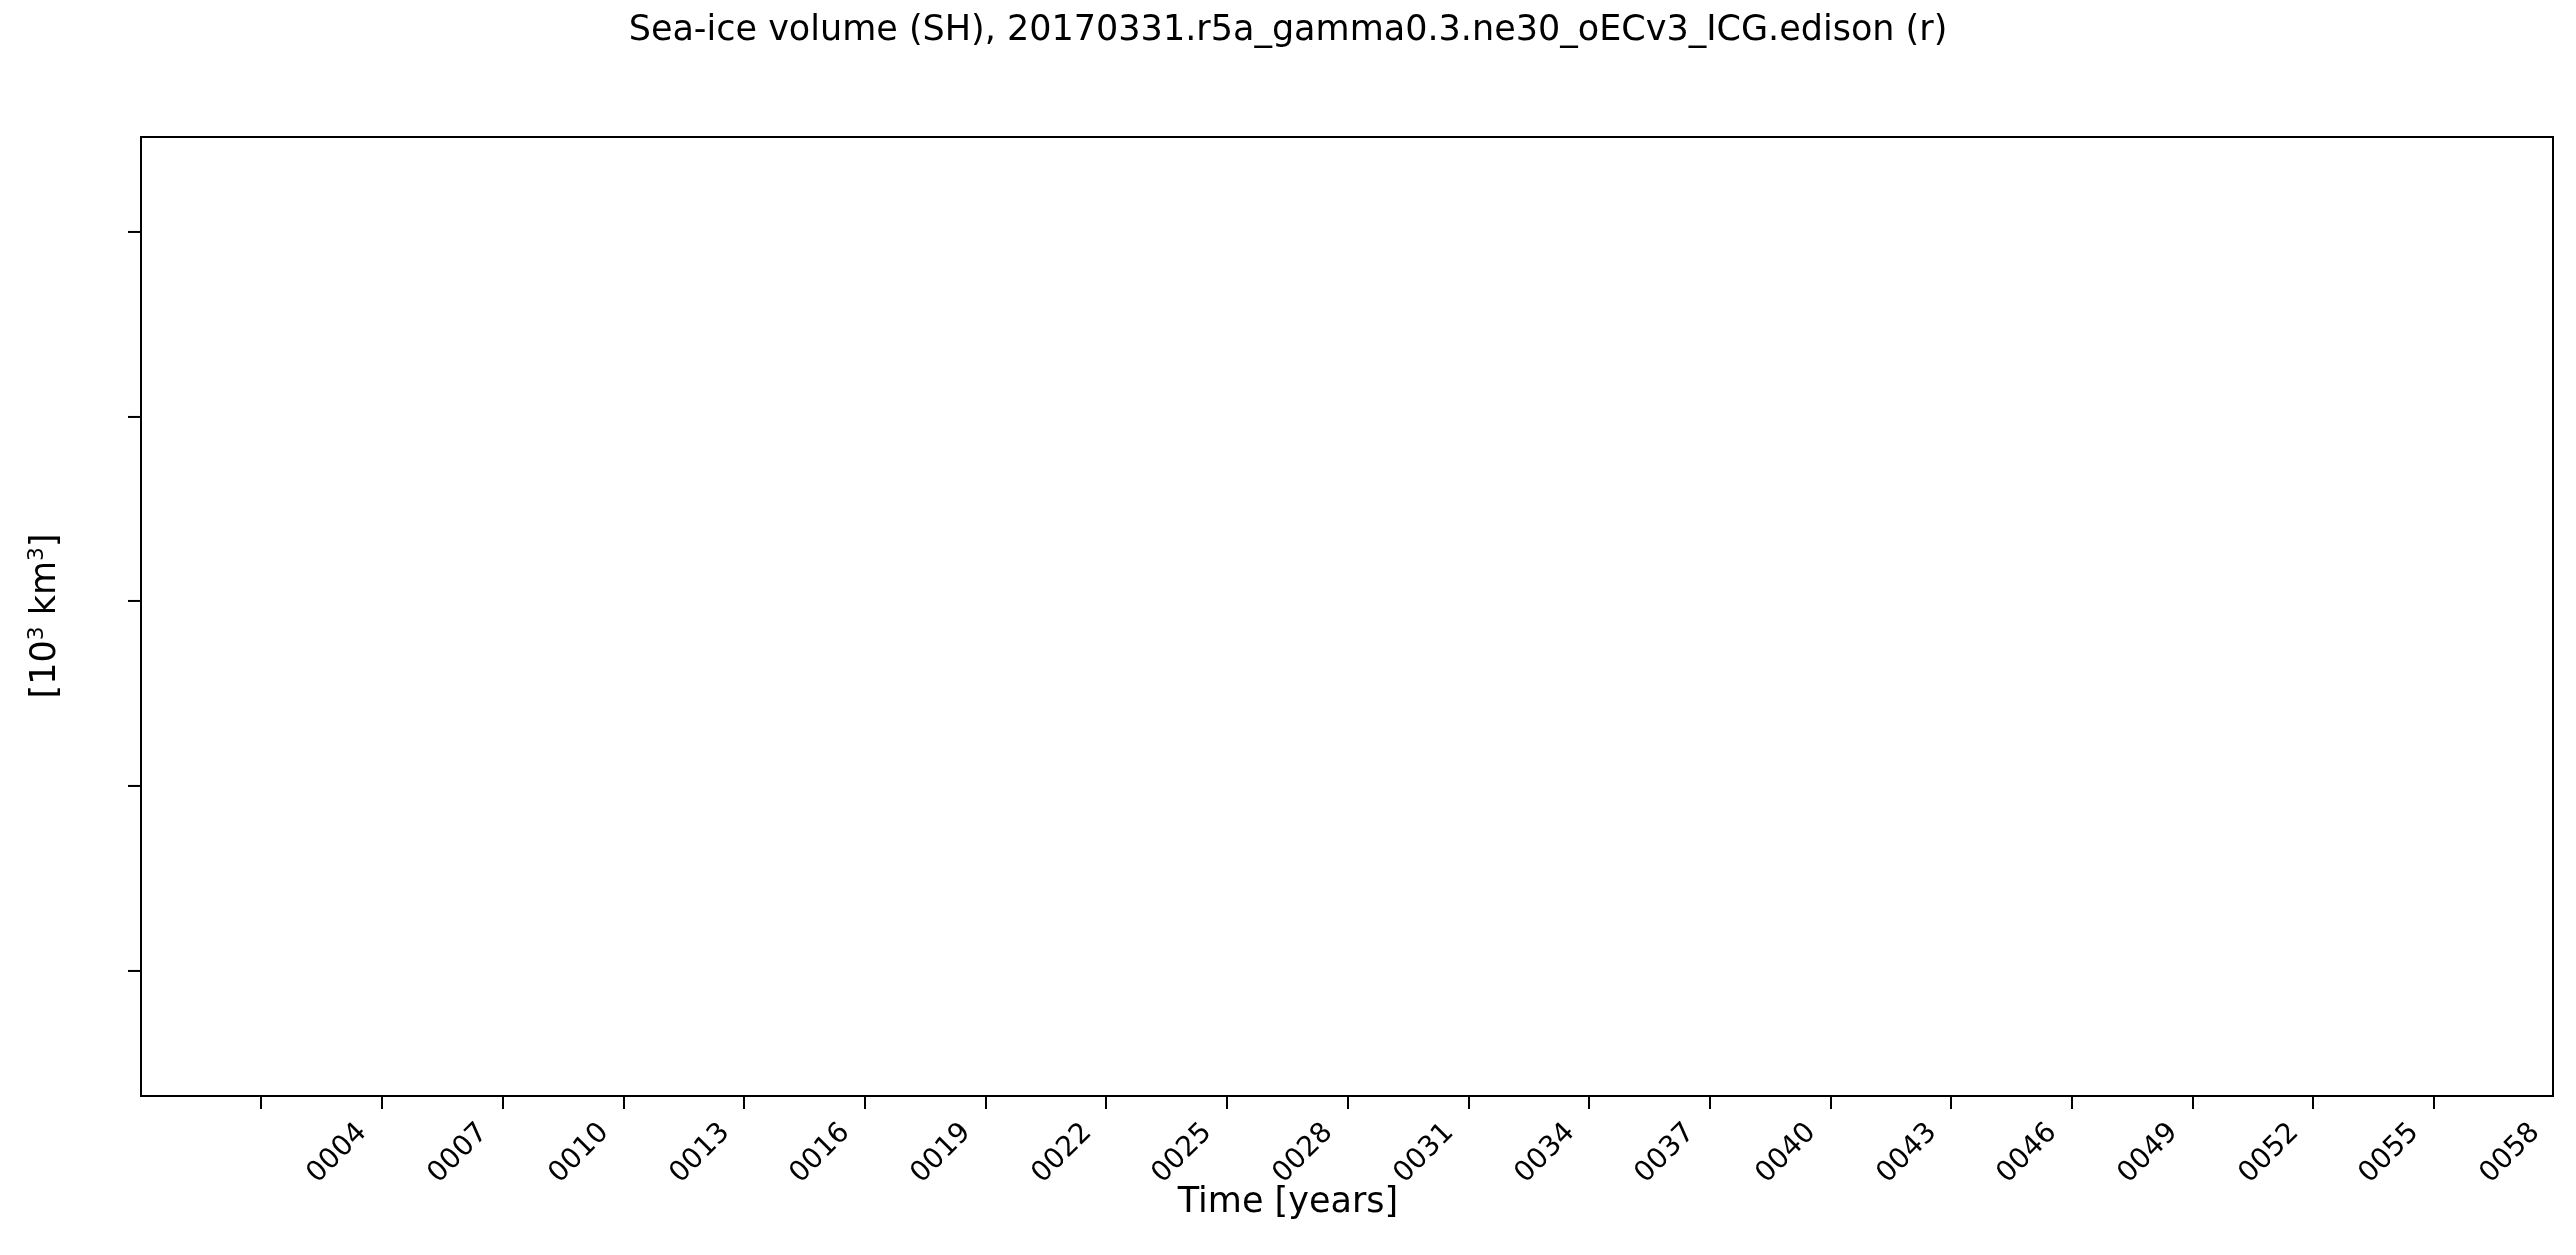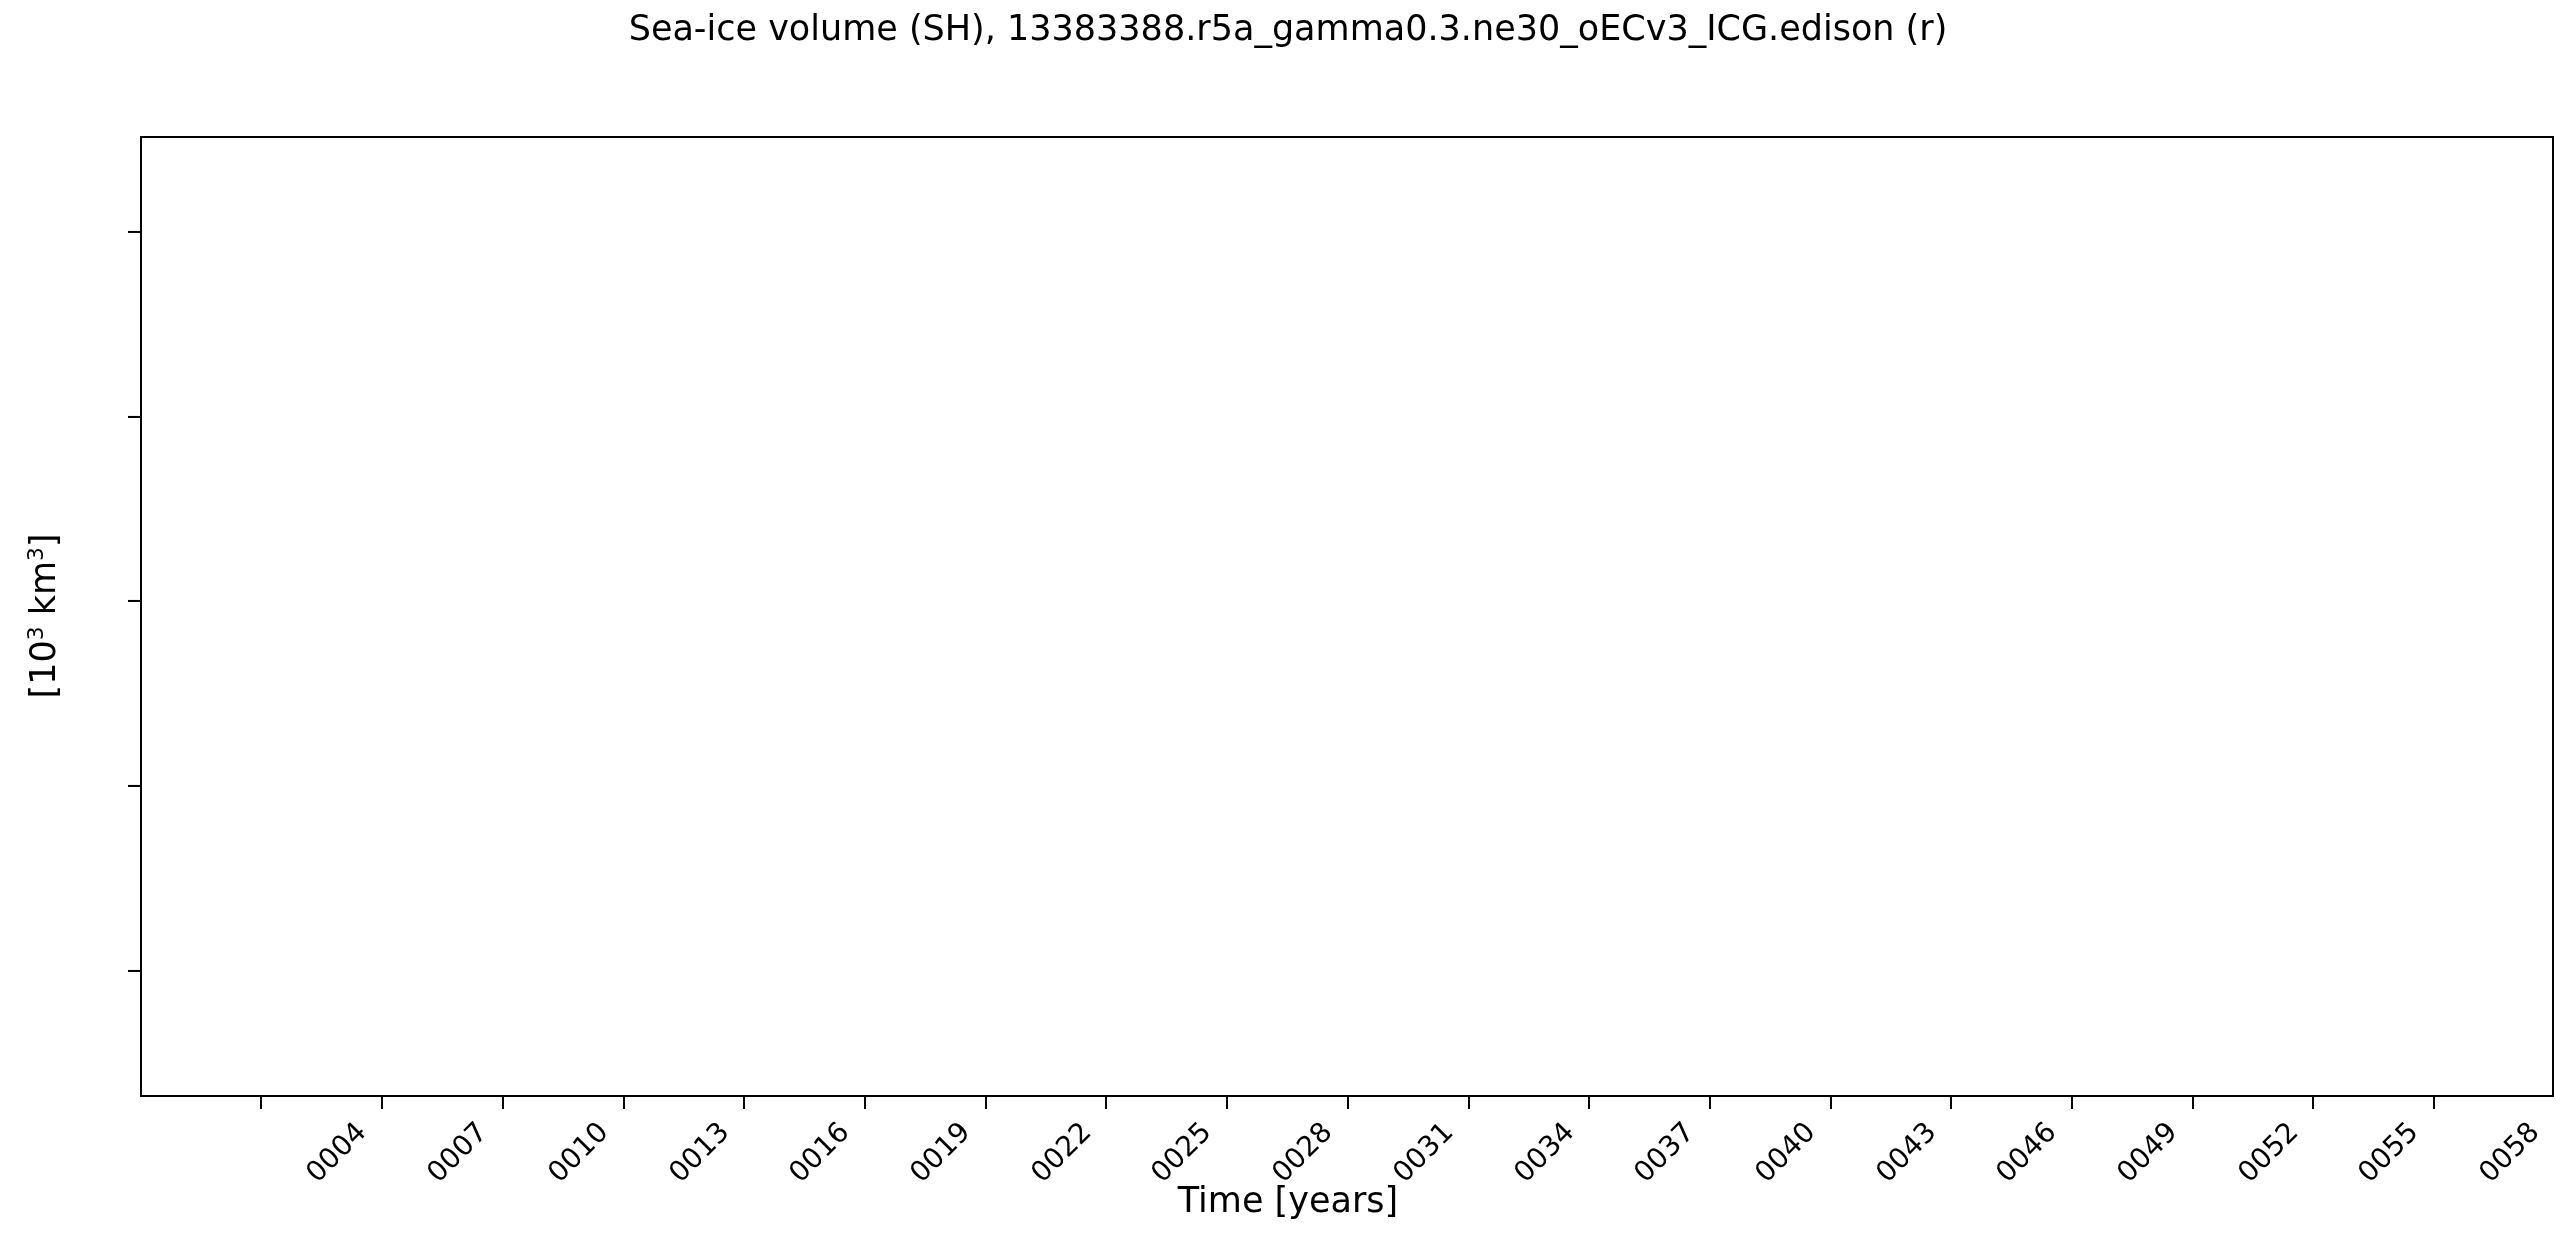--- a/index.html
+++ b/index.html
@@ -95,21 +95,21 @@
     font-size: 0.62em;
     vertical-align: super;
   }
 </style>
 </head>
 <body>
 
 <div id="figure">
 
   <div id="title-block">
-    <div class="title-line">Sea-ice volume (SH), 13383388.r5a_gamma0.3.ne30_oECv3_ICG.edison (r)</div>
+    <div class="title-line">Sea-ice volume (SH), 20170331.r5a_gamma0.3.ne30_oECv3_ICG.edison (r)</div>
   </div>
 
   <div id="ylabel" style="left: 43px; top: 616px; transform: rotate(-90deg) translate(-50%, -50%); transform-origin: left top;">
     <span>[10</span><span class="sup">3</span><span> km</span><span class="sup">3</span><span>]</span>
   </div>
 
   <div id="y-ticks">
       <div class="ytick-mark" style="left: 128px; top: 971px;"></div>
       <div class="ytick-mark" style="left: 128px; top: 786px;"></div>
       <div class="ytick-mark" style="left: 128px; top: 601px;"></div>

